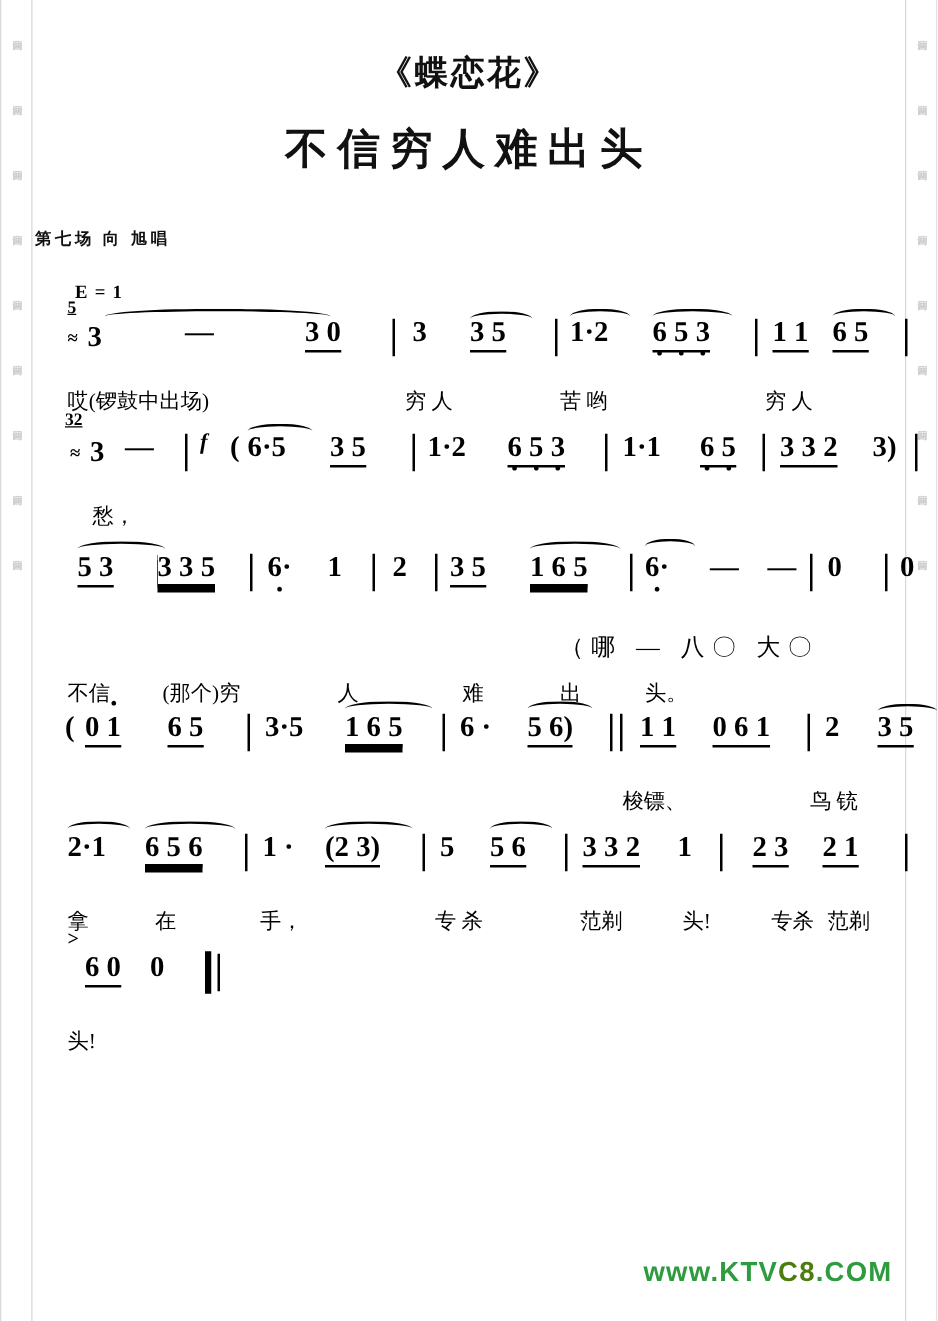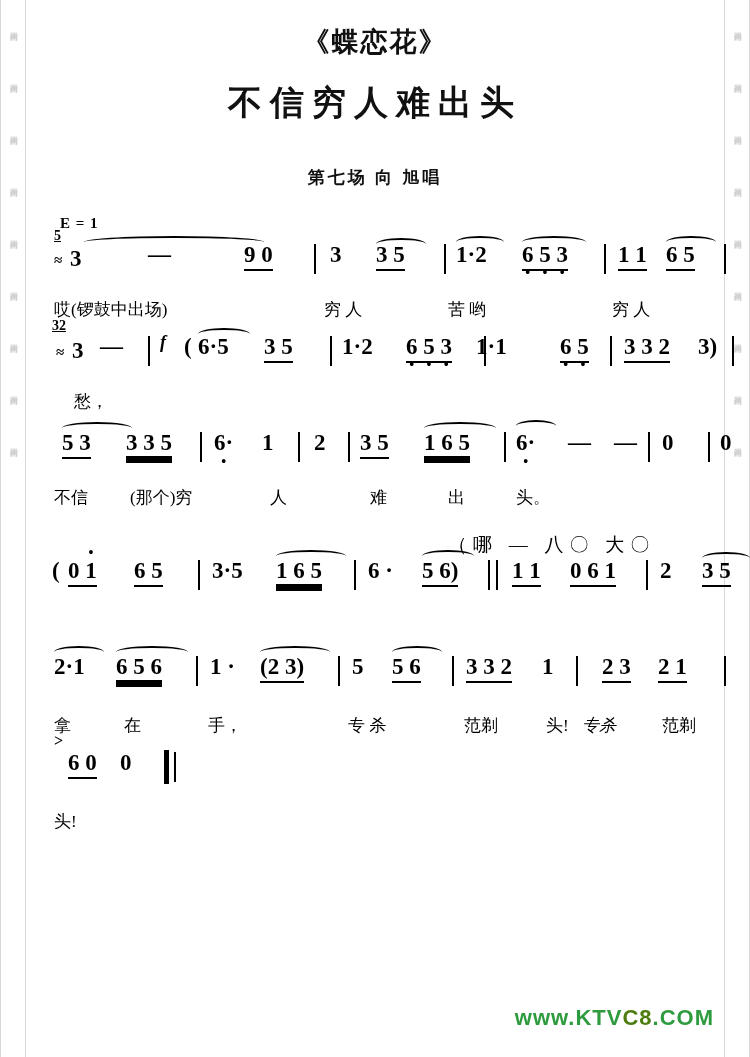--- a/index.html
+++ b/index.html
@@ -53,37 +53,36 @@
     top: 0;
     width: 694px;
     height: 1057px;
   }
   .title-main {
     text-align: center;
     font-family: "Liberation Serif", serif;
     font-weight: bold;
     font-size: 27px;
     letter-spacing: 2px;
-    margin-top: 24px;
+    margin-top: 40px;
     color: #111;
   }
   .title-sub {
     text-align: center;
     font-family: "Liberation Serif", serif;
     font-weight: bold;
     font-size: 34px;
     letter-spacing: 8px;
     margin-top: 20px;
     color: #111;
   }
   .scene-line {
-    text-align: center;
-    font-family: "Liberation Serif", serif;
-    font-weight: bold;
-    font-size: 17px;
+    font-family: "Liberation Serif", serif;
+    font-weight: bold;
+    font-size: 13px;
     letter-spacing: 3px;
     margin-top: 40px;
     color: #111;
   }
   .key-line {
     font-family: "Liberation Serif", serif;
     font-weight: bold;
     font-size: 15px;
     margin-top: 26px;
     margin-left: 32px;
@@ -223,21 +222,21 @@
     <div class="scene-line">第七场    向    旭唱</div>
     <div class="key-line">E = 1</div>
 
     <div class="row" style="margin-top:10px;">
       <div class="notes">
         <span class="tempo" style="left:6px; top:-14px;">5</span>
         <span class="tok" style="left:6px; top:10px; font-size:15px;">≈</span>
         <span class="tok" style="left:22px; top:4px;">3</span>
         <span class="slur" style="left:36px; top:-6px; width:180px;"></span>
         <span class="tok" style="left:100px;">—</span>
-        <span class="tok u1" style="left:196px;">9 0</span>
+        <span class="tok u1" style="left:196px;">3 0</span>
         <span class="barline" style="left:266px;"></span>
         <span class="tok" style="left:282px;">3</span>
         <span class="slur" style="left:328px; top:-4px; width:50px;"></span>
         <span class="tok u1" style="left:328px;">3 5</span>
         <span class="barline" style="left:396px;"></span>
         <span class="slur" style="left:408px; top:-6px; width:48px;"></span>
         <span class="tok" style="left:408px;">1·2</span>
         <span class="tok u1" style="left:474px;">
           <span style="position:relative;" class="dotbelow">6</span>
           <span style="position:relative;" class="dotbelow">5</span>
@@ -271,21 +270,21 @@
         <span class="tok" style="left:150px;">6·5</span>
         <span class="tok u1" style="left:216px;">3 5</span>
         <span class="barline" style="left:282px;"></span>
         <span class="tok" style="left:294px;">1·2</span>
         <span class="tok u1" style="left:358px;">
           <span style="position:relative;" class="dotbelow">6</span>
           <span style="position:relative;" class="dotbelow">5</span>
           <span style="position:relative;" class="dotbelow">3</span>
         </span>
         <span class="barline" style="left:436px;"></span>
-        <span class="tok" style="left:428px;">1·1</span>
+        <span class="tok" style="left:450px;">1·1</span>
         <span class="tok u1" style="left:512px;">
           <span style="position:relative;" class="dotbelow">6</span>
           <span style="position:relative;" class="dotbelow">5</span>
         </span>
         <span class="barline" style="left:562px;"></span>
         <span class="tok u1" style="left:576px;">3 3 2</span>
         <span class="tok" style="left:650px;">3)</span>
         <span class="barline" style="left:684px;"></span>
       </div>
       <div class="lyrics" style="margin-top:16px;">
@@ -314,30 +313,30 @@
         <span class="barline" style="left:456px;"></span>
         <span class="slur" style="left:468px; top:-10px; width:40px;"></span>
         <span class="tok dotbelow" style="left:468px; position:absolute;">6·</span>
         <span class="tok" style="left:520px;">—</span>
         <span class="tok" style="left:566px;">—</span>
         <span class="barline" style="left:600px;"></span>
         <span class="tok" style="left:614px;">0</span>
         <span class="barline" style="left:660px;"></span>
         <span class="tok" style="left:672px;">0</span>
       </div>
+      <div class="lyrics" style="margin-top:24px;">
+        <span class="ly" style="left:400px; font-size:19px; letter-spacing:6px;">（哪 — 八〇 大〇</span>
+      </div>
       <div class="lyrics" style="margin-top:16px;">
         <span class="ly" style="left:6px;">不信</span>
         <span class="ly" style="left:82px;">(那个)穷</span>
         <span class="ly" style="left:222px;">人</span>
         <span class="ly" style="left:322px;">难</span>
         <span class="ly" style="left:400px;">出</span>
         <span class="ly" style="left:468px;">头。</span>
-      </div>
-      <div class="lyrics" style="margin-top:24px;">
-        <span class="ly" style="left:400px; font-size:19px; letter-spacing:6px;">（哪 — 八〇 大〇</span>
       </div>
     </div>
 
     <div class="row" style="margin-top:44px;">
       <div class="notes">
         <span class="tok" style="left:4px;">(</span>
         <span class="tok u1" style="left:20px;">
           <span style="position:relative;">0</span>
           <span style="position:relative;" class="dotabove">1</span>
         </span>
@@ -355,20 +354,24 @@
         <span class="slur" style="left:374px; top:-8px; width:52px;"></span>
         <span class="tok u1" style="left:374px;">5 6)</span>
         <span class="barline" style="left:440px;"></span>
         <span class="barline" style="left:448px;"></span>
         <span class="tok u1" style="left:464px;">1 1</span>
         <span class="tok u1" style="left:522px;">0 6 1</span>
         <span class="barline" style="left:598px;"></span>
         <span class="tok" style="left:612px;">2</span>
         <span class="slur" style="left:654px; top:-6px; width:48px;"></span>
         <span class="tok u1" style="left:654px;">3 5</span>
+      </div>
+      <div class="lyrics" style="margin-top:20px;">
+        <span class="ly" style="left:450px;">梭镖、</span>
+        <span class="ly" style="left:600px;">鸟  铳</span>
       </div>
     </div>
 
     <div class="row" style="margin-top:34px;">
       <div class="notes">
         <span class="slur" style="left:6px; top:-8px; width:50px;"></span>
         <span class="tok" style="left:6px;">2·1</span>
         <span class="slur" style="left:68px; top:-8px; width:72px;"></span>
         <span class="tok u2" style="left:68px;">
           <span style="position:relative;" class="dotbelow">6</span>
@@ -397,21 +400,21 @@
         </span>
         <span class="barline" style="left:676px;"></span>
       </div>
       <div class="lyrics" style="margin-top:20px;">
         <span class="ly" style="left:6px;">拿</span>
         <span class="ly" style="left:76px;">在</span>
         <span class="ly" style="left:160px;">手，</span>
         <span class="ly" style="left:300px;">专 杀</span>
         <span class="ly" style="left:416px;">范剃</span>
         <span class="ly" style="left:498px;">头!</span>
-        <span class="ly" style="left:534px;font-style:italic;">专杀</span>
+        <span class="ly" style="left:569px;">专杀</span>
         <span class="ly" style="left:614px;">范剃</span>
       </div>
     </div>
 
     <div class="row" style="margin-top:34px;">
       <div class="notes">
         <span class="tok" style="left:6px; top:-18px; font-size:16px;">&gt;</span>
         <span class="tok u1" style="left:20px;">6 0</span>
         <span class="tok" style="left:72px;">0</span>
         <span class="thickbar" style="left:116px;"></span>

